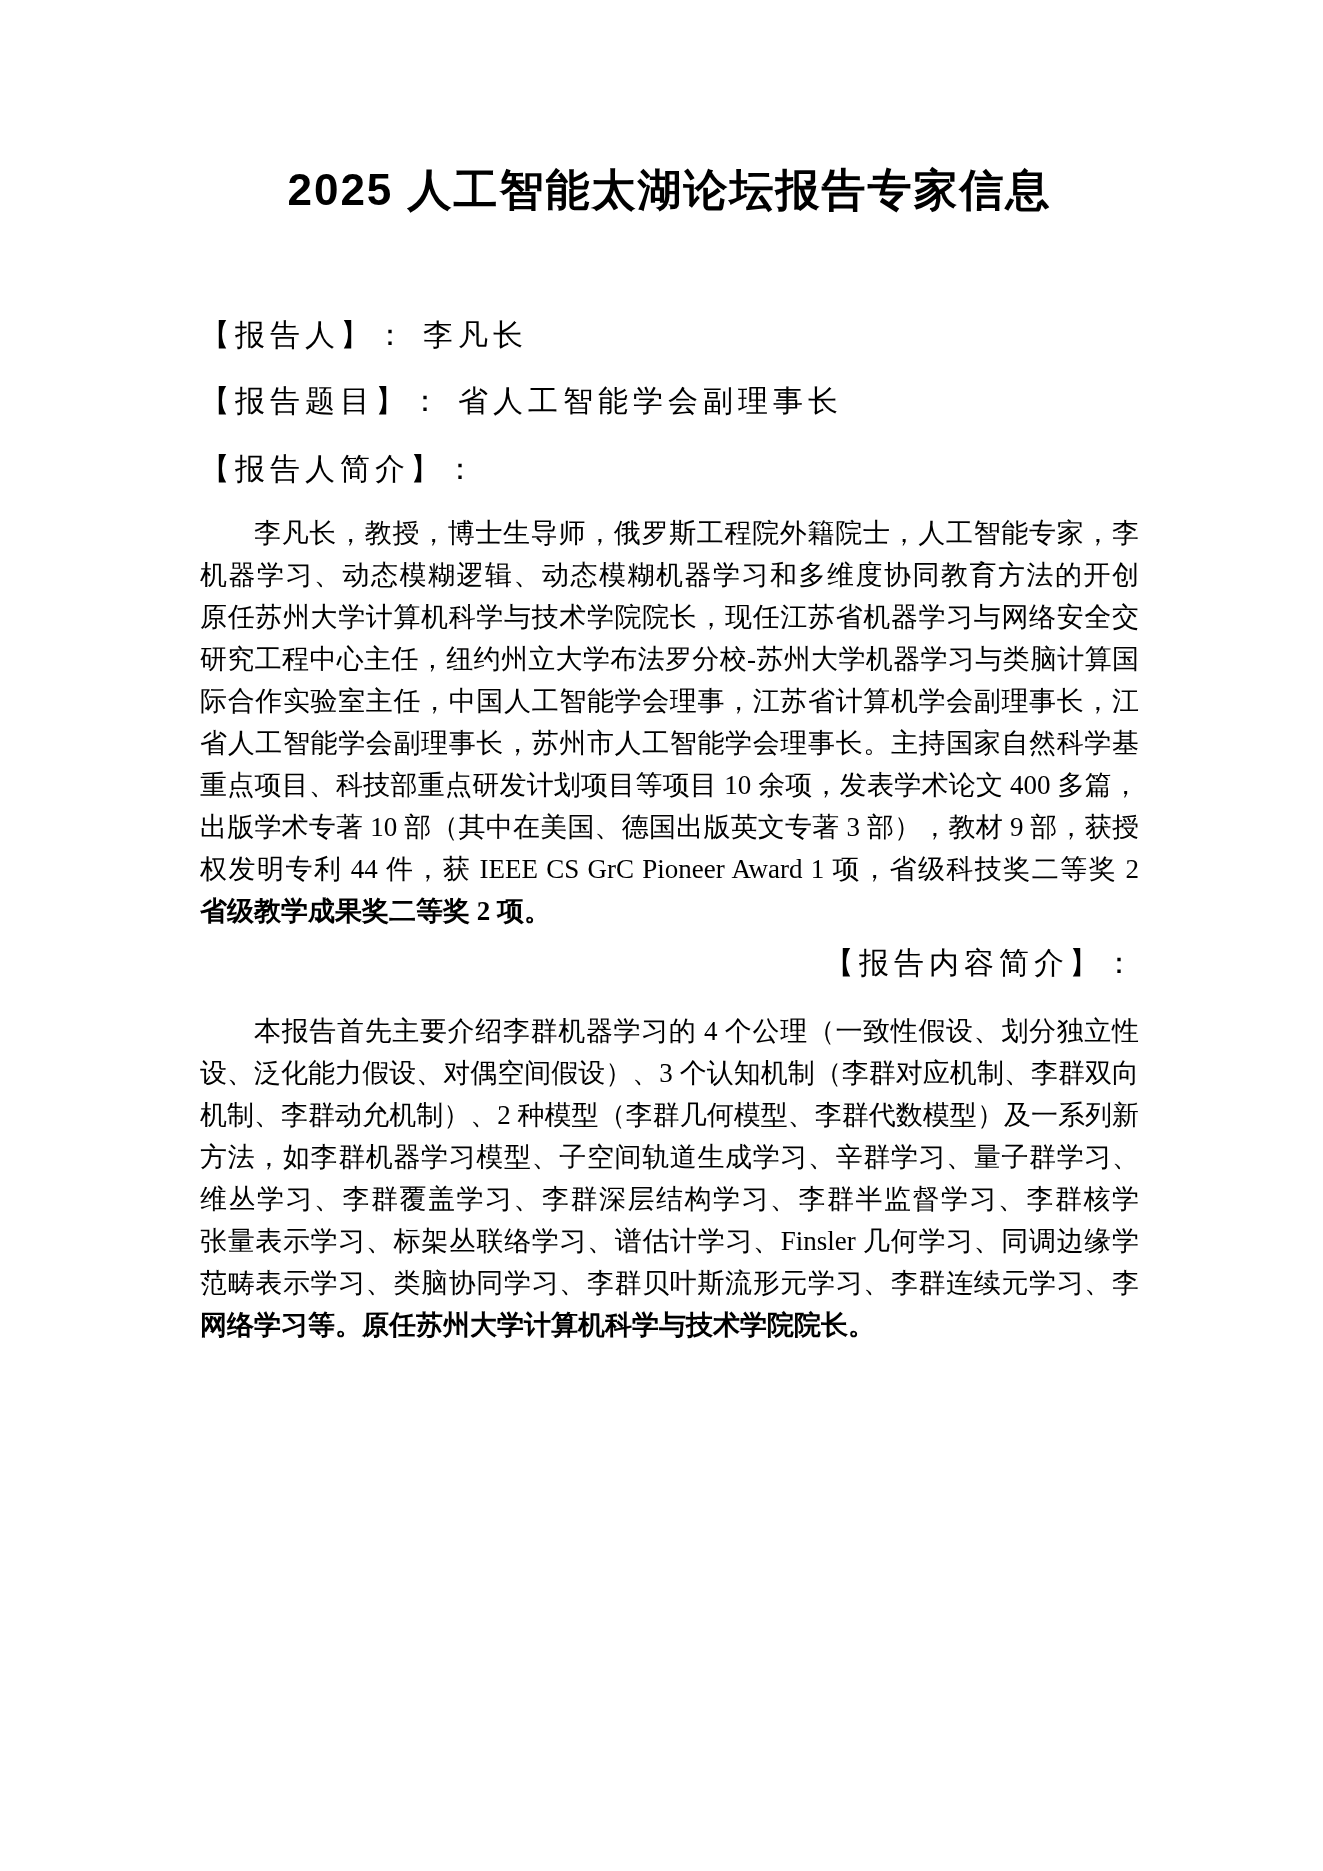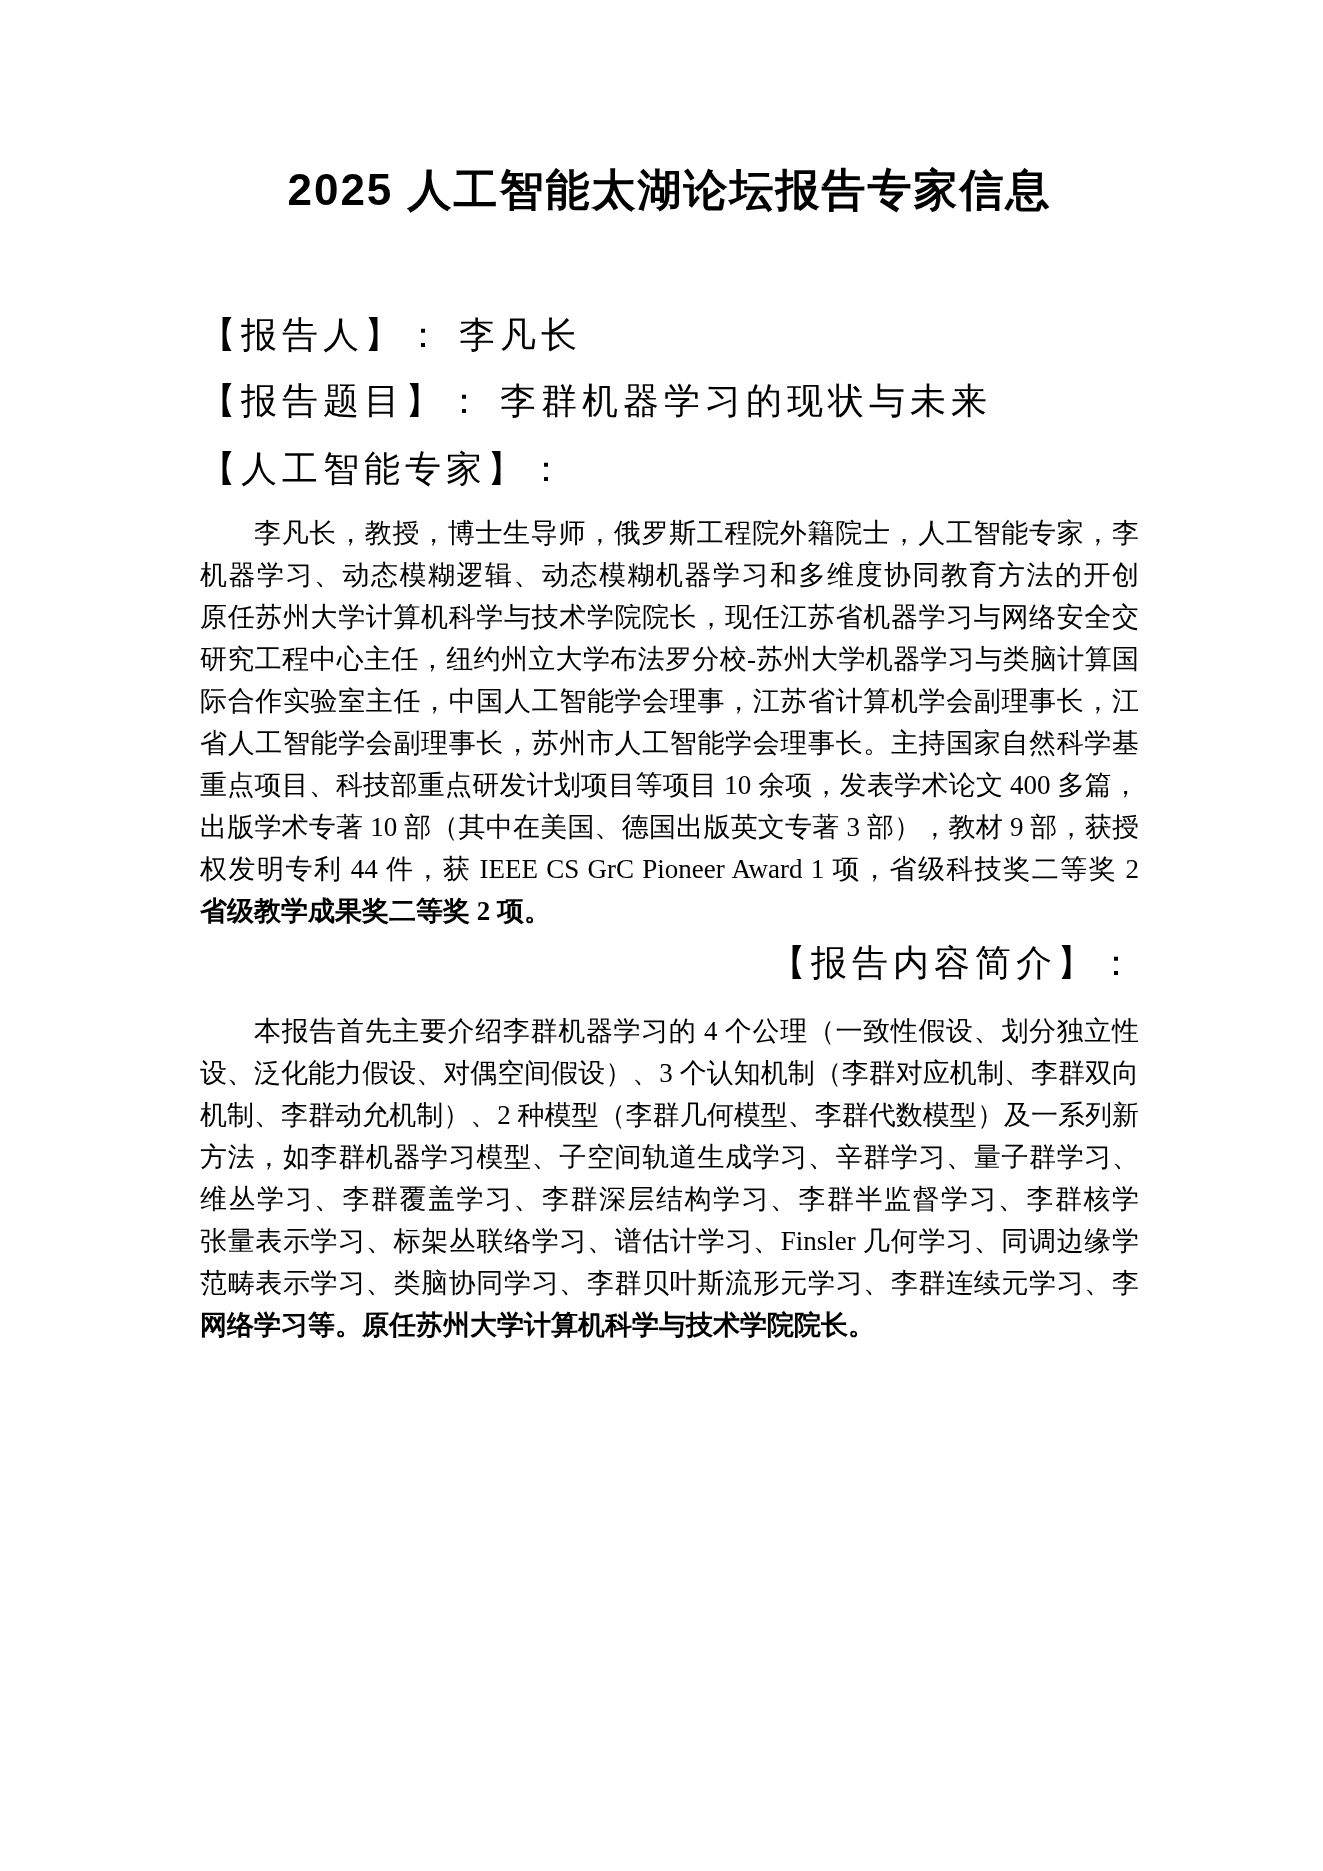--- a/index.html
+++ b/index.html
@@ -27,21 +27,21 @@
     text-align: center;
     font-family: "Liberation Sans", "DejaVu Sans", sans-serif;
     font-weight: 800;
     font-size: 44px;
     line-height: 54px;
     letter-spacing: 2px;
     white-space: nowrap;
   }
 
   .field {
-    font-size: 36px;
+    font-size: 30px;
     line-height: 42px;
     letter-spacing: 5px;
     white-space: nowrap;
   }
 
   .field .field-value { margin-left: 13px; }
 
   .field-reporter   { margin-top: 97px; }
   .field-topic      { margin-top: 24px; }
   .bio-heading      { margin-top: 26px; }
@@ -68,24 +68,24 @@
 <div class="page">
   <div class="inner">
 
     <h1 class="doc-title">2025 人工智能太湖论坛报告专家信息</h1>
 
     <div class="field field-reporter">
       <span class="field-label">【报告人】：</span><span class="field-value">李凡长</span>
     </div>
 
     <div class="field field-topic">
-      <span class="field-label">【报告题目】：</span><span class="field-value">李群机器学习的现状与未来</span>
+      <span class="field-label">【报告题目】：</span><span class="field-value">省人工智能学会副理事长</span>
     </div>
 
-    <div class="field bio-heading">【人工智能专家】：</div>
+    <div class="field bio-heading">【报告人简介】：</div>
 
     <div class="para bio-para">
       <div class="line first">李凡长，教授，博士生导师，俄罗斯工程院外籍院士，人工智能专家，李群</div>
       <div class="line">机器学习、动态模糊逻辑、动态模糊机器学习和多维度协同教育方法的开创者。</div>
       <div class="line">原任苏州大学计算机科学与技术学院院长，现任江苏省机器学习与网络安全交叉</div>
       <div class="line">研究工程中心主任，纽约州立大学布法罗分校-苏州大学机器学习与类脑计算国</div>
       <div class="line">际合作实验室主任，中国人工智能学会理事，江苏省计算机学会副理事长，江苏</div>
       <div class="line">省人工智能学会副理事长，苏州市人工智能学会理事长。主持国家自然科学基金</div>
       <div class="line">重点项目、科技部重点研发计划项目等项目 10 余项，发表学术论文 400 多篇，</div>
       <div class="line">出版学术专著 10 部（其中在美国、德国出版英文专著 3 部），教材 9 部，获授</div>

